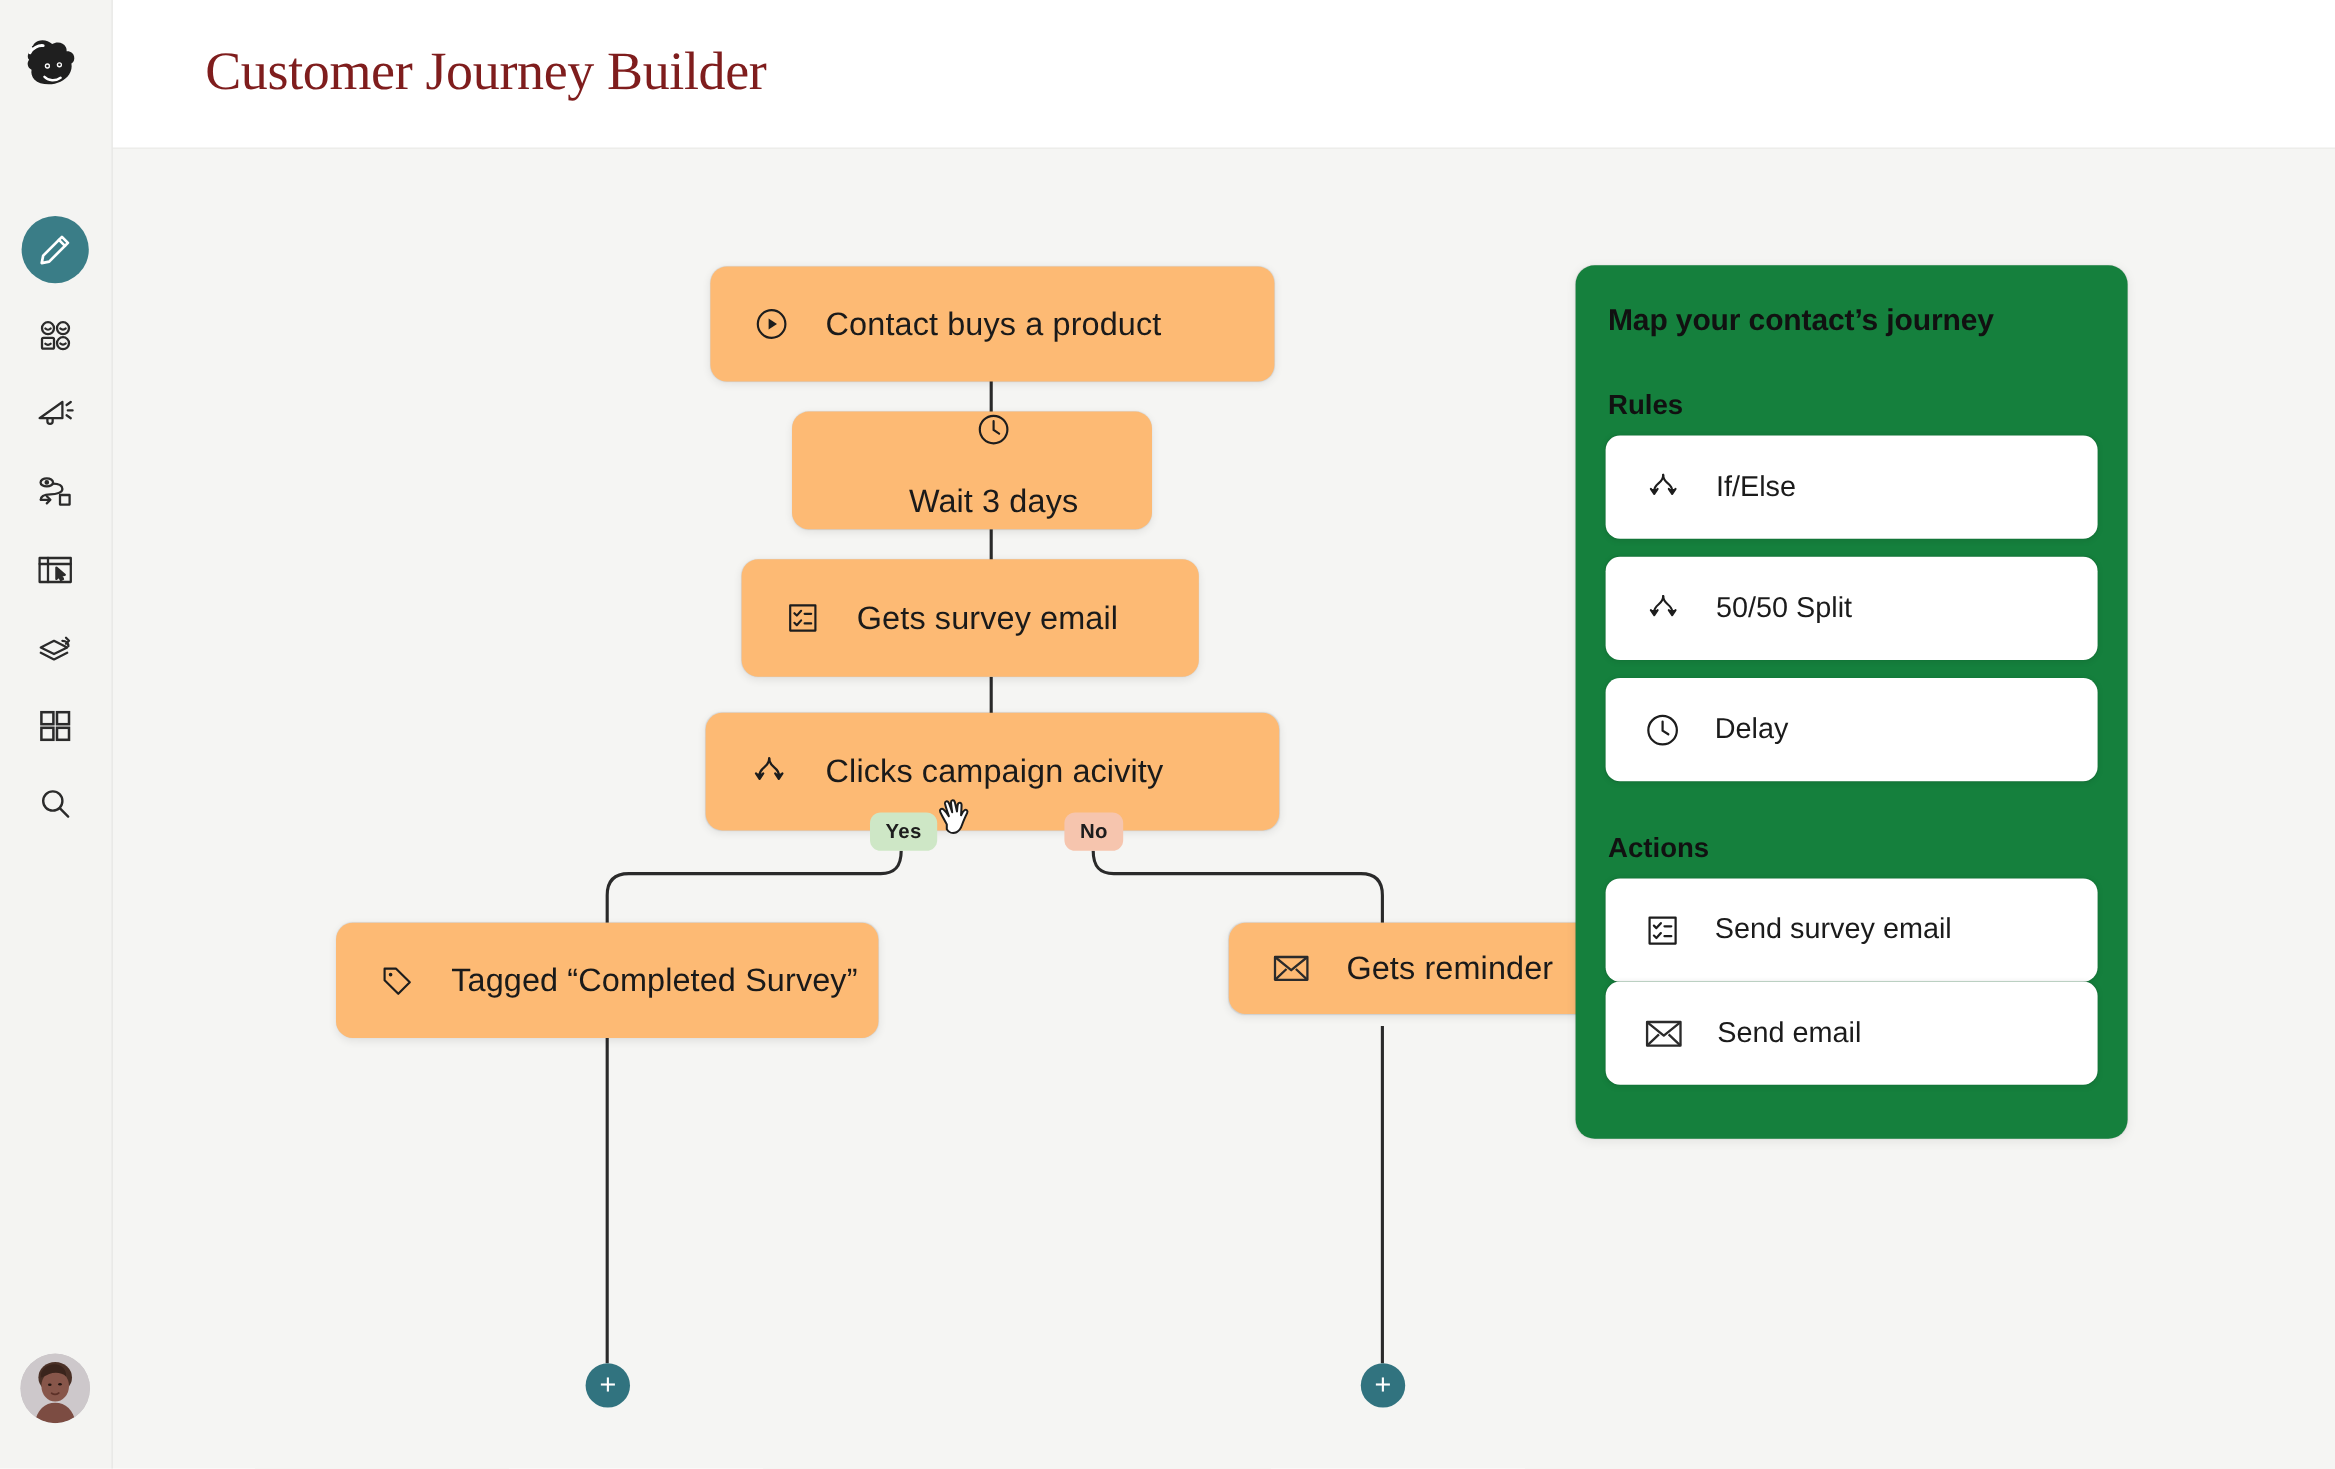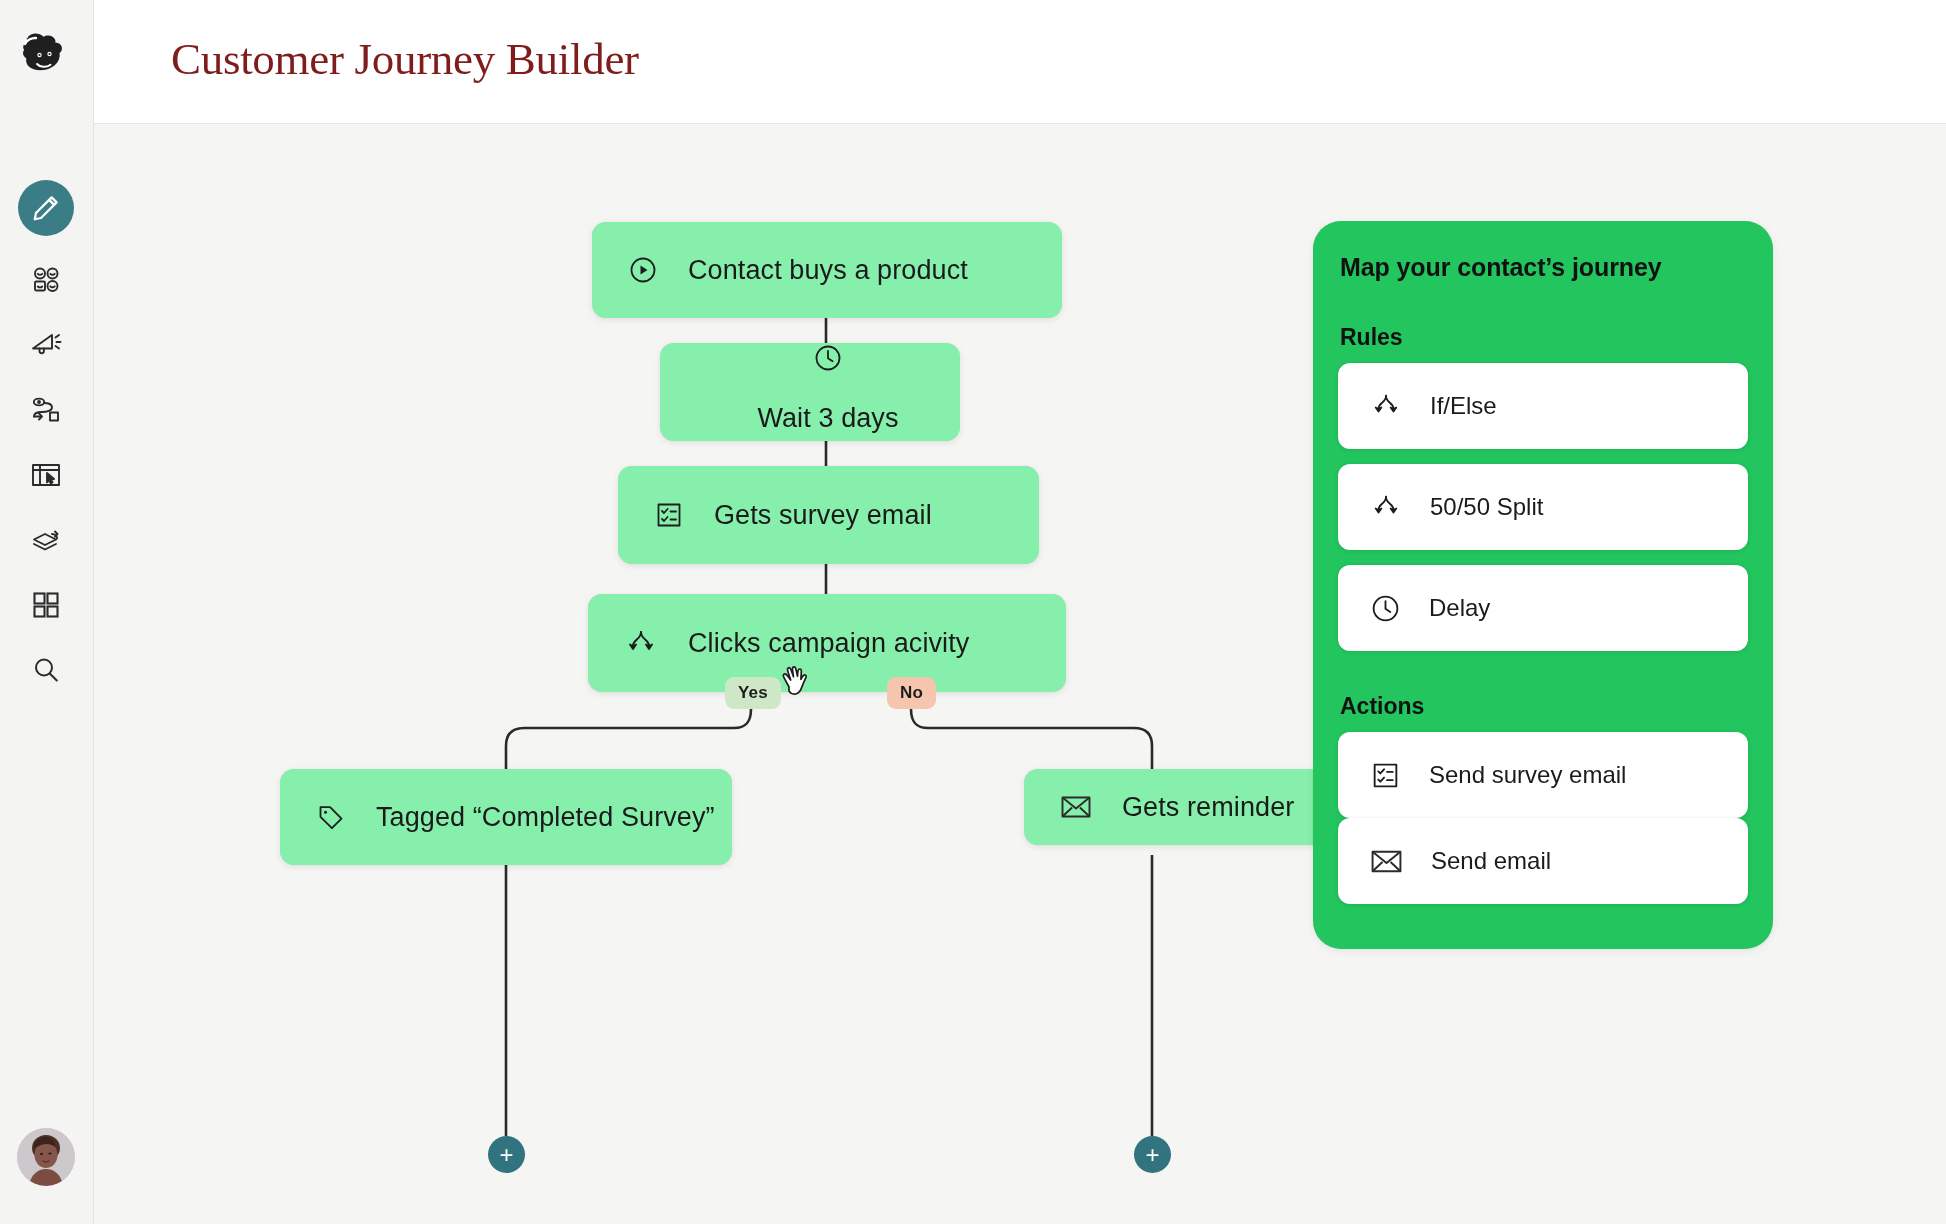--- a/index.html
+++ b/index.html
@@ -55,21 +55,21 @@
   #canvas {
     position: absolute; left: 94px; top: 124px;
     width: 1852px; height: 1100px;
     background: #f5f5f3;
     overflow: hidden;
   }
   #edges { position: absolute; left: 0; top: 0; width: 1852px; height: 1100px; }
 
   .node {
     position: absolute;
-    background: #86efac;
+    background: #fdba74;
     border-radius: 14px;
     box-shadow: 0 2px 7px rgba(0,0,0,0.085), 0 0 1px rgba(0,0,0,0.10);
     display: flex; align-items: center;
     padding-left: 36px;
     gap: 30px;
   }
   .node .n-icon { flex: 0 0 auto; display: flex; align-items: center; }
   .node .n-label {
     font-size: 27px; color: #1a1a1a; font-weight: 400;
     white-space: nowrap; letter-spacing: 0.1px;
@@ -94,22 +94,22 @@
     color: #ffffff; font-size: 24px; line-height: 1;
     font-weight: 300;
   }
 
   .cursor-hand { position: absolute; }
 
   
   #panel {
     position: absolute; left: 1313px; top: 221px;
     width: 460px;
-    background: #22c55e;
-    border-radius: 28px;
+    background: #15803d;
+    border-radius: 16px;
     box-shadow: 0 2px 9px rgba(0,0,0,0.07), 0 0 1px rgba(0,0,0,0.12);
     padding: 30px 25px 30px 25px;
   }
   .panel-title {
     font-size: 25px; font-weight: 700; color: #111111;
     margin: 2px 0 0 2px; letter-spacing: -0.1px;
   }
   .panel-section-head {
     font-size: 23px; font-weight: 700; color: #111111;
     margin: 42px 0 12px 2px;
@@ -295,21 +295,21 @@
     <div class="node" style="left:566px; top:219px; width:300px; height:98px;flex-direction:column;">
       <span class="n-icon">
         <svg width="30" height="30" viewBox="0 0 30 30" fill="none" stroke="#1d1d1d" stroke-width="1.8" stroke-linecap="round">
           <circle cx="15" cy="15" r="11.5"></circle>
           <path d="M15 8v7.3l4.6 3"></path>
         </svg>
       </span>
       <span class="n-label">Wait 3 days</span>
     </div>
 
-    <div class="node" style="left:524px; top:342px; width:421px; height:98px;">
+    <div class="node" style="left:524px; top:342px; width:381px; height:98px;">
       <span class="n-icon">
         <svg width="30" height="30" viewBox="0 0 30 30" fill="none" stroke="#1d1d1d" stroke-width="1.8" stroke-linecap="round" stroke-linejoin="round">
           <rect x="4.5" y="4.5" width="21" height="21"></rect>
           <path d="M8 11l2 2 3.6-4"></path>
             <path d="M16.5 11.5h5.5"></path>
           <path d="M8 19l2 2 3.6-4"></path>
             <path d="M16.5 19.5h5.5"></path>
         </svg>
       </span>
       <span class="n-label">Gets survey email</span>

